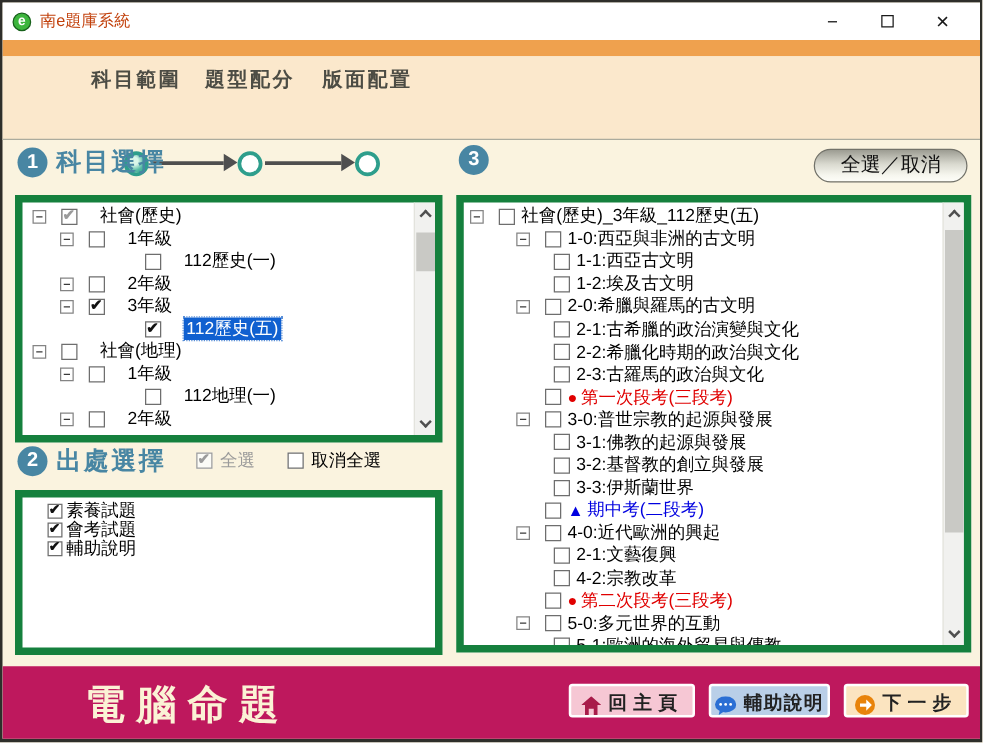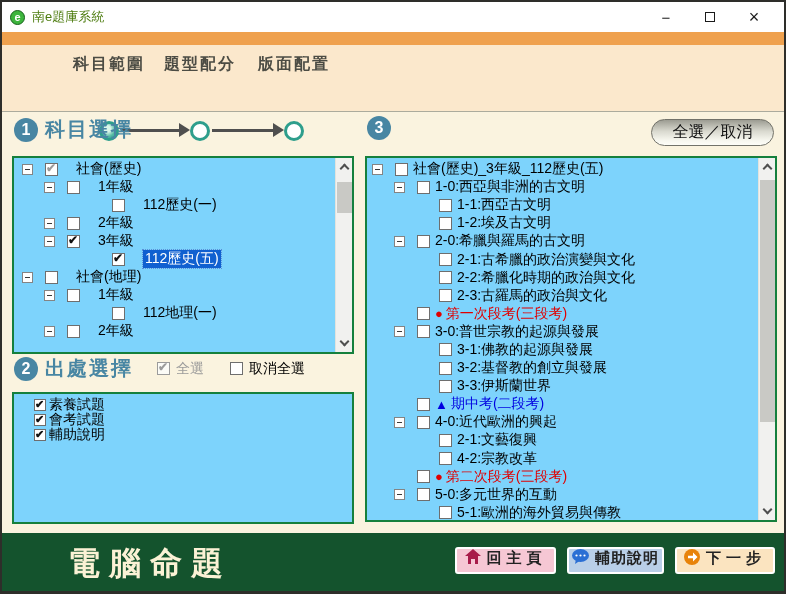--- a/index.html
+++ b/index.html
@@ -5,21 +5,21 @@
   * { margin:0; padding:0; box-sizing:border-box; }
   html,body { width:786px; height:594px; font-family:"Liberation Sans", sans-serif; }
   .window{
     position:relative; width:786px; height:594px; background:#FAF3DF;
     border:2px solid #2e2e2a; border-bottom-width:3px; overflow:hidden;
   }
   
   .titlebar{ height:30px; background:#ffffff; display:flex; align-items:center; padding:0 8px; }
   .appicon{ width:15px; height:15px; border-radius:50%; background:#3db53d; border:1px solid #17611b;
     color:#fff; font-size:11px; font-weight:bold; display:flex; align-items:center; justify-content:center; line-height:1;}
-  .apptitle{ font-size:13px; color:#4d7c0f; margin-left:7px; }
+  .apptitle{ font-size:13px; color:#c2410c; margin-left:7px; }
   .winbtns{ margin-left:auto; display:flex; }
   .winbtn{ width:44px; height:28px; display:flex; align-items:center; justify-content:center;
     font-size:15px; color:#1a1a1a; cursor:default; }
   .maxbox{ width:10px; height:10px; border:1px solid #1a1a1a; }
   .closeglyph{ font-size:18px; }
   
   .stripe{ height:13px; background:#EFA14E; }
   
   .steps{ position:relative; height:67px; background:#FBE8CC; border-bottom:1px solid #ABAB9D; }
   .step-label{ position:absolute; top:9px; width:80px; text-align:center;
@@ -35,30 +35,30 @@
     border-left:11px solid #4F4F4F; border-top:7px solid transparent; border-bottom:7px solid transparent; }
   
   .sec-head{ position:absolute; display:flex; align-items:center; }
   .numcircle{ width:24px; height:24px; border-radius:50%; background:#4886A3; color:#fff;
     font-size:16px; font-weight:bold; display:flex; align-items:center; justify-content:center; }
   .sec-title{ font-size:20px; font-weight:bold; color:#4886A3; margin-left:7px; letter-spacing:2px; }
   #subject-head{ left:12px; top:114px; }
   #source-head{ left:12px; top:353px; }
   #range-head{ left:365px; top:114px; }
   
-  .whitebox{ position:absolute; background:#7dd3fc; border:2px solid #15803d; overflow:hidden; }
+  .whitebox{ position:absolute; background:#ffffff; border:6px solid #15803d; overflow:hidden; }
   #subject-tree{ left:10px; top:154px; width:342px; height:198px; }
   #range-tree{ left:363px; top:154px; width:412px; height:366px; }
   #source-list{ left:10px; top:390px; width:342px; height:132px; padding:3px 20px; }
   
   .tree{ padding-top:2px; }
   .trow{ display:flex; align-items:center; height:18px; font-size:14px; color:#000; white-space:nowrap; }
   #range-tree .trow{ height:18.1px; }
   .lv0{ padding-left:8px; } .lv1{ padding-left:30px; } .lv2{ padding-left:75px; }
-  #range-tree .lv0{ padding-left:5px; } #range-tree .lv1{ padding-left:27px; } #range-tree .lv2{ padding-left:49px; }
+  #range-tree .lv0{ padding-left:5px; } #range-tree .lv1{ padding-left:42px; } #range-tree .lv2{ padding-left:49px; }
   .expbox{ width:11px; height:11px; border:1px solid #848484; background:#fff; position:relative;
     margin-right:12px; flex:none; visibility:hidden; }
   .trow.exp .expbox{ visibility:visible; }
   .expbox::after{ content:""; position:absolute; left:2px; right:2px; top:4px; border-top:1px solid #3a3a3a; }
   .cb{ width:13px; height:13px; border:1px solid #6e6e6e; background:#fff; position:relative;
     margin-right:3px; flex:none; }
   .cb::after{ position:absolute; left:0px; top:-2px; font-size:12px; font-weight:bold; line-height:13px; }
   .cb-on .cb::after{ content:"✔"; color:#111; }
   .cb-gray .cb::after{ content:"✔"; color:#9b9b9b; }
   #subject-tree .lbl{ margin-left:15px; }
@@ -88,25 +88,25 @@
   .lrow{ display:flex; align-items:center; height:15px; font-size:14px; }
   .lrow .cb{ width:12px; height:12px; }
   .lrow .cb::after{ content:"✔"; color:#111; font-size:11px; }
   
   #toggle-all{ position:absolute; left:649px; top:117px; width:123px; height:27px;
     border-radius:14px; border:1px solid #72726a;
     background:linear-gradient(#9c9c92, #d9d9cf 45%, #f6f6ee 80%, #fdfdf8);
     font-size:16px; color:#111; display:flex; align-items:center; justify-content:center;
     font-family:inherit; }
   
-  .footer{ position:absolute; left:0; right:0; top:531px; height:60px; background:#14532d; }
+  .footer{ position:absolute; left:0; right:0; top:531px; height:60px; background:#be185d; }
   .brand{ position:absolute; left:66px; top:9px; font-size:32px; font-weight:bold;
     color:#FBF2D5; letter-spacing:9px; }
   .fbtn{ position:absolute; top:14px; height:27px; border:2px solid #fff; border-radius:3px;
-    display:flex; align-items:flex-start; justify-content:center; gap:6px;
+    display:flex; align-items:flex-end; justify-content:center; gap:6px;
     font-size:15px; font-weight:bold; color:#222; font-family:inherit; }
   #btn-home{ left:453px; width:101px; background:#F6C7D4; letter-spacing:5px; }
   #btn-help{ left:565px; width:97px; background:#B9CFE8; letter-spacing:1px; }
   #btn-next{ left:673px; width:100px; background:#FBE4C0; letter-spacing:5px; }
   .fbtn svg{ flex:none; }
 </style>
 </head>
 <body>
 
 <div class="window">

